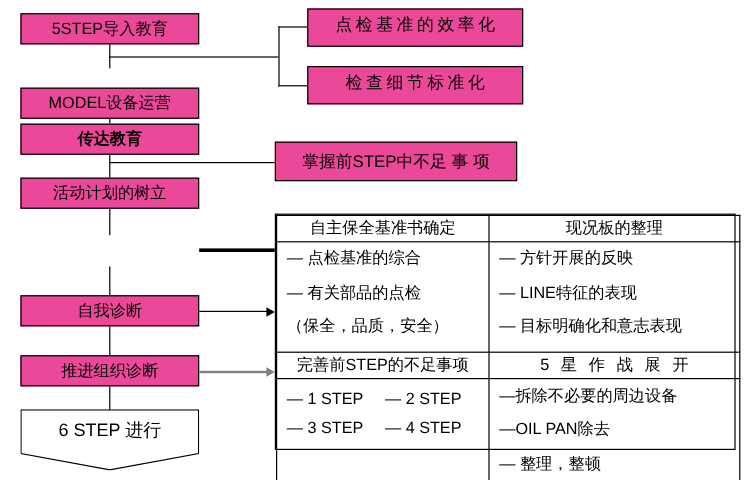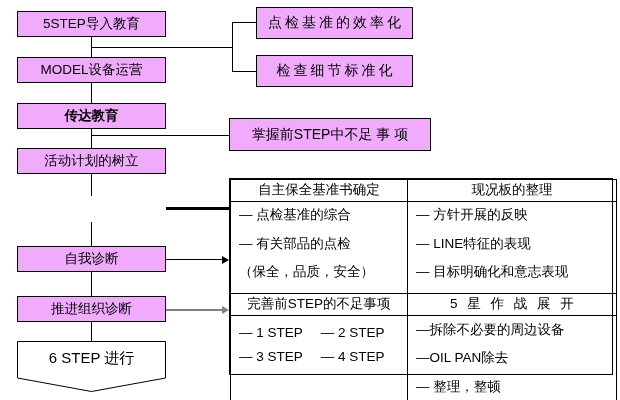--- a/index.html
+++ b/index.html
@@ -16,21 +16,21 @@
     height: 400px;
     background: #ffffff;
     overflow: hidden;
   }
 
   
   .box {
     position: absolute;
     box-sizing: border-box;
     border: 1px solid #000000;
-    background: #f0abfc;
+    background: #ec4899;
     display: flex;
     align-items: center;
     justify-content: center;
     font-size: 13px;
     color: #000000;
     line-height: 1.1;
     white-space: nowrap;
   }
   .line-v {
     position: absolute;
@@ -86,25 +86,26 @@
     width: 149px;
     text-align: center;
     font-size: 15px;
     color: #000000;
     white-space: nowrap;
   }
 
   
   .rbox-a {
     left: 256px;
-    width: 157px;
+    width: 180px;
     height: 32px;
     font-size: 14px;
     letter-spacing: 3px;
     text-indent: 3px;
+    font-family: Liberation Mono, monospace;
   }
   .rbox-c {
     left: 229px;
     width: 202px;
     height: 33px;
     font-size: 14px;
   }
 
   
   #matrix {
@@ -165,21 +166,21 @@
   <div class="line-v" style="left:91px; top:128px; height:20px;"></div>
   <div class="line-v" style="left:91px; top:174px; height:22px;"></div>
   <div class="line-v" style="left:91px; top:222px; height:24px;"></div>
   <div class="line-v" style="left:91px; top:272px; height:24px;"></div>
   <div class="line-v" style="left:91px; top:322px; height:20px;"></div>
 
   <div class="box flow-box" style="top:11px;">
     <span>5STEP导入教育</span>
   </div>
 
-  <div class="box flow-box" style="top:57px;">
+  <div class="box flow-box" style="top:73px;">
     <span>MODEL设备运营</span>
   </div>
 
   <div class="box flow-box" style="top:103px;font-weight:bold;">
     <span>传达教育</span>
   </div>
 
   <div class="box flow-box" style="top:148px;">
     <span>活动计划的树立</span>
   </div>

